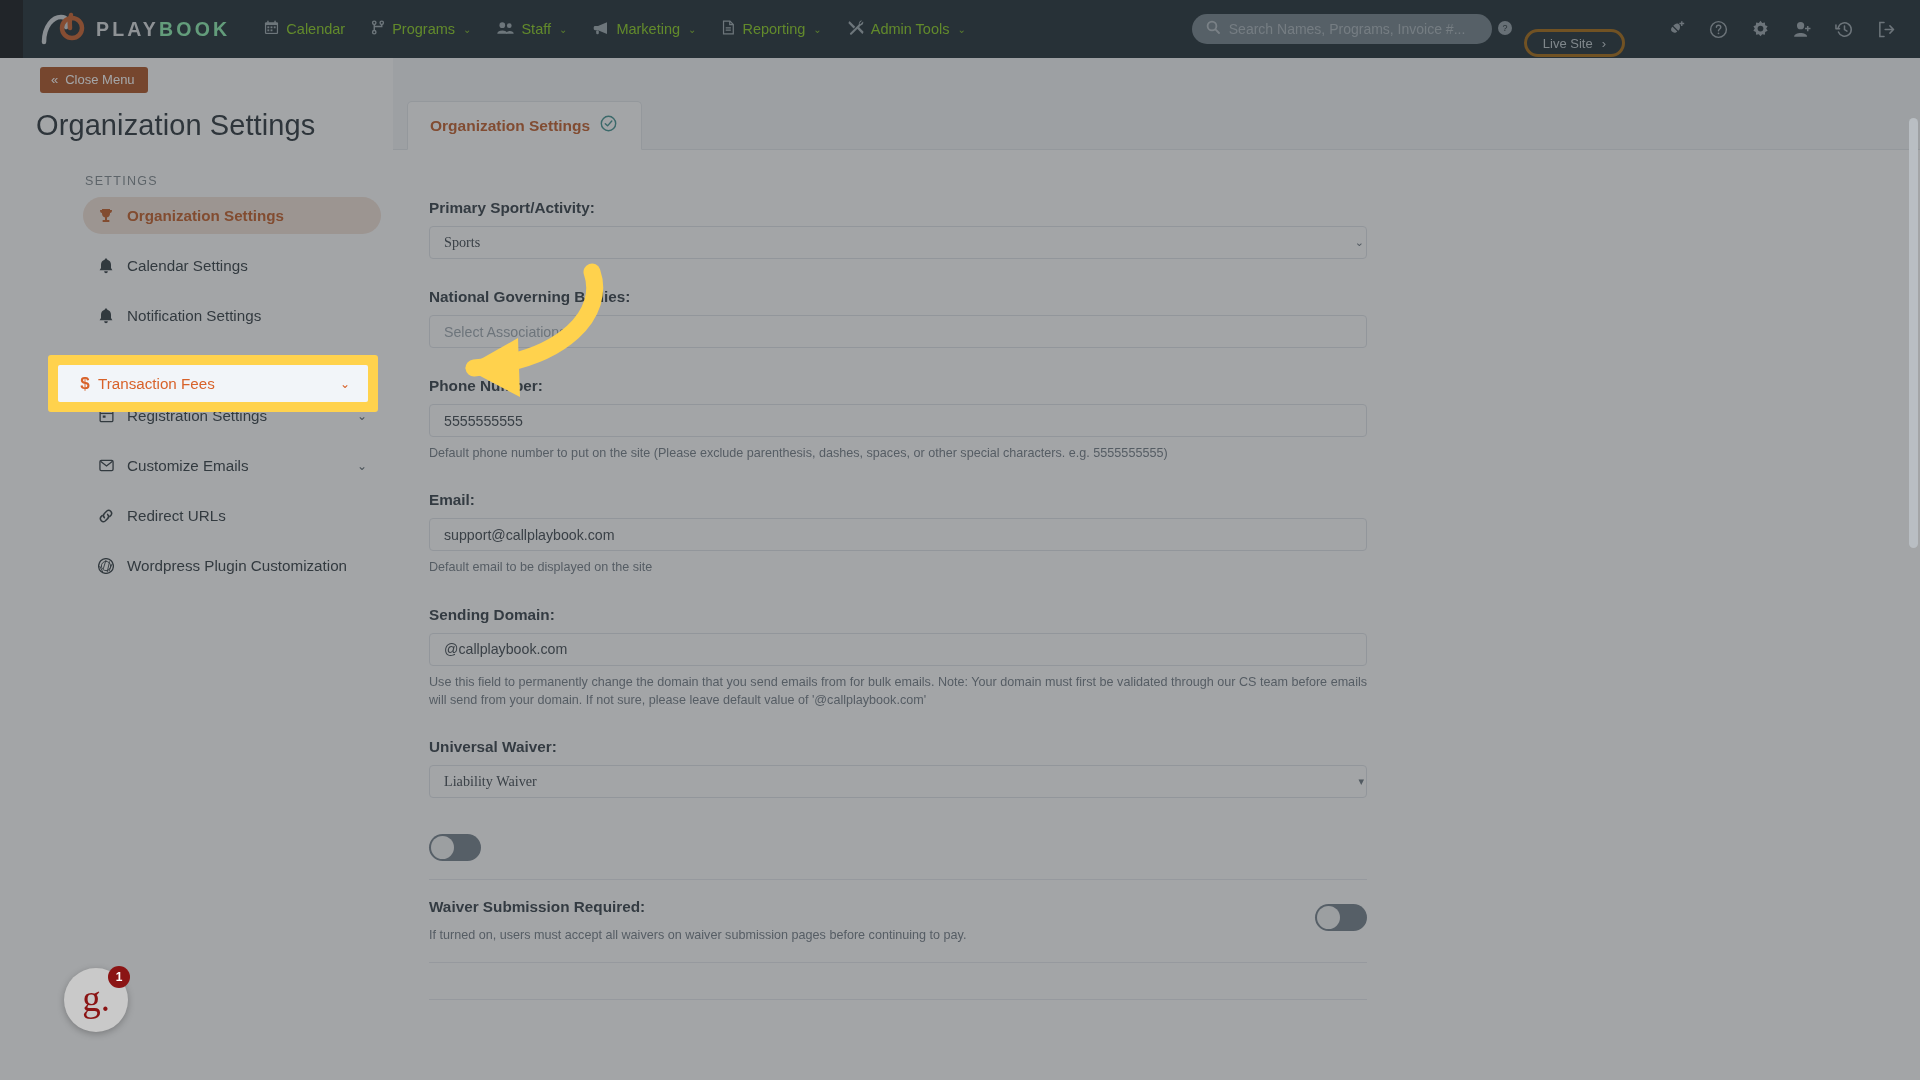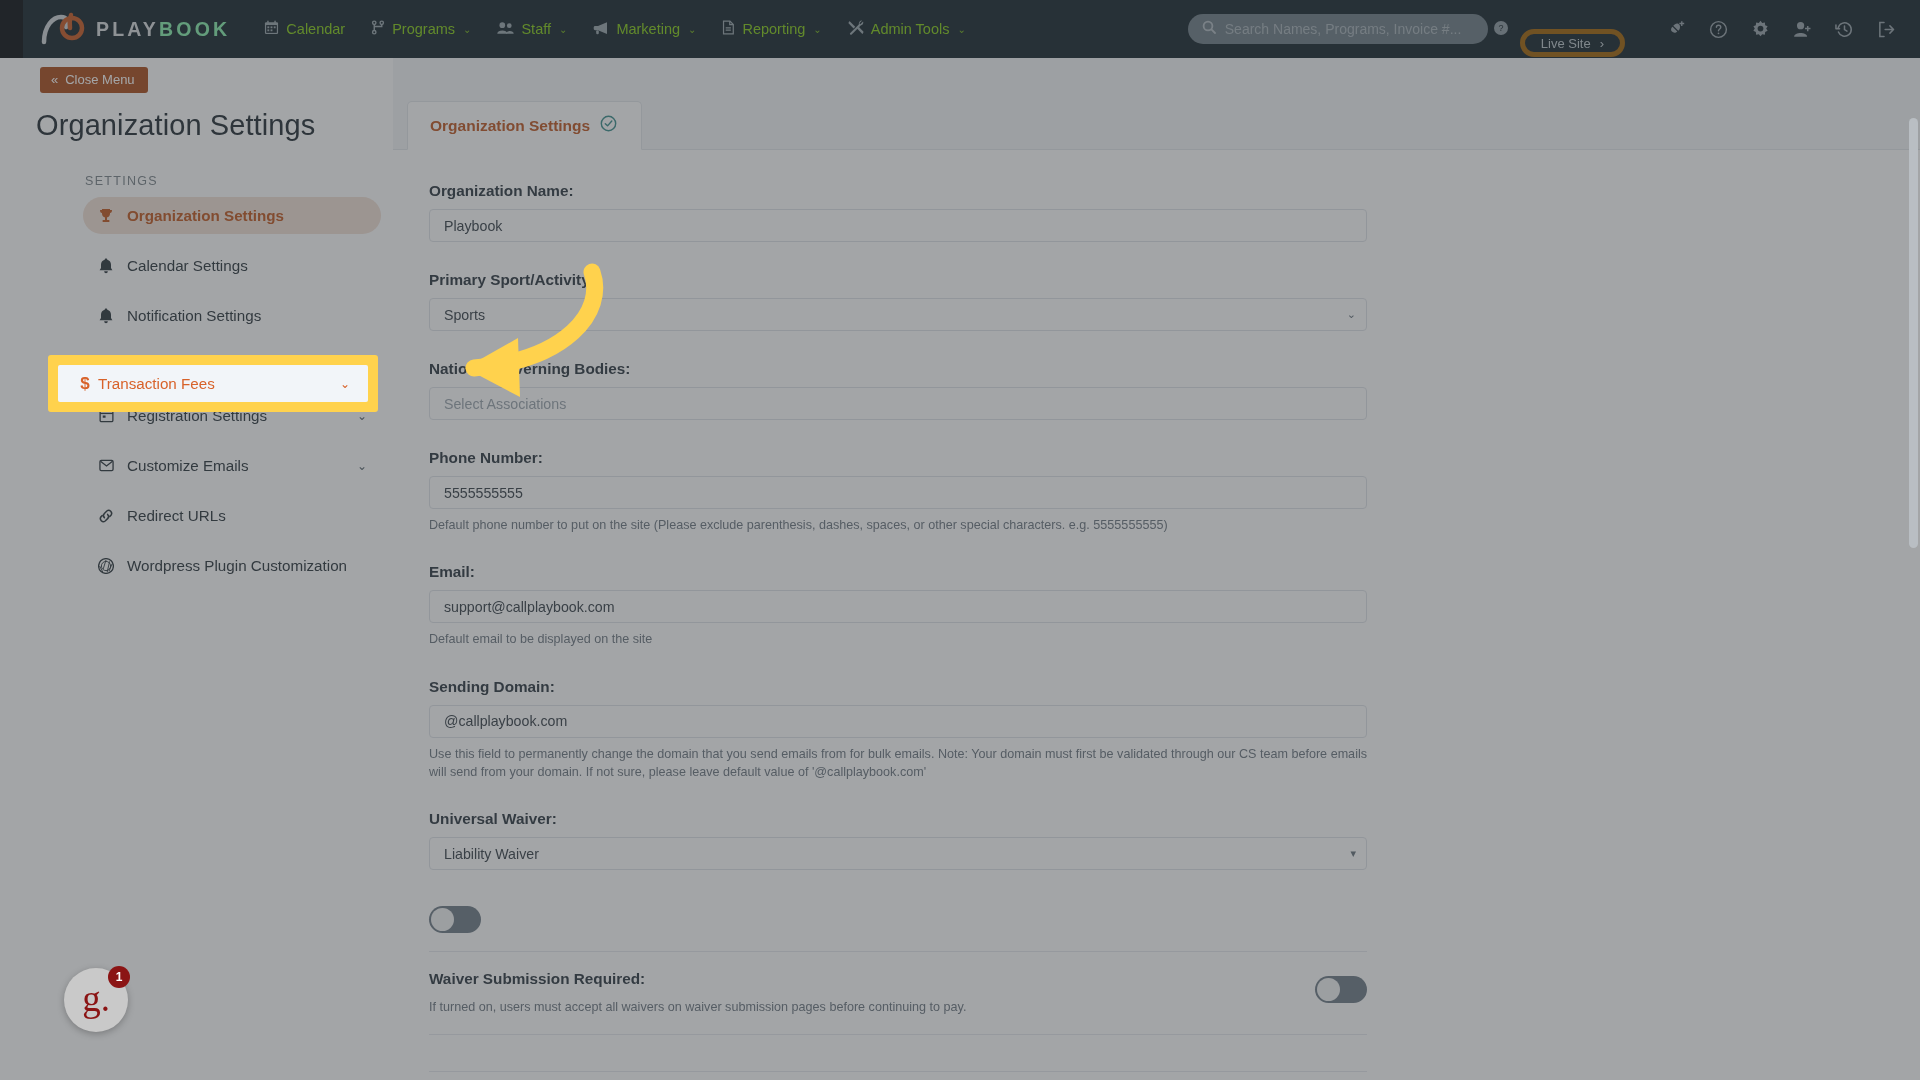--- a/index.html
+++ b/index.html
@@ -46,21 +46,21 @@
   }
   .searchbox input {
     border: 0; background: transparent; outline: none;
     color: #000000; font-size: 14px; width: 100%;
     font-family: Liberation Sans, sans-serif;
   }
   .searchbox input::placeholder { color: #a8b3ba; }
   .help-dot { color: #8e9ba2; font-size: 13px; margin-right: 12px; cursor: pointer; }
   .live-site {
     display: flex; align-items: center; gap: 9px;
-    border: 5px solid #a16207; color: #bcc6cb; border-radius: 16px;
+    border: 3px solid #a16207; color: #bcc6cb; border-radius: 16px;
     height: 28px; padding: 0 16px; font-size: 13px; cursor: pointer;
     margin-right: 42px; white-space: nowrap; margin-top: 28px;
   }
   .nav-icons { display: flex; align-items: center; gap: 23px; color: #97a3aa; margin-right: 10px; }
   .nav-icons > span { cursor: pointer; display: flex; }
 
   
   .sidebar {
     position: absolute; top: 58px; left: 23px; width: 370px; bottom: 0;
     background: #fff;
@@ -124,21 +124,21 @@
   }
   .form { padding: 0 36px 0 36px; max-width: 1470px; }
   .field { margin-bottom: 12px; }
   .flabel { font-size: 15.3px; color: #2d3740; font-weight: 700; margin-bottom: 9px; display: block; }
   .fctl {
     width: 938px; height: 33px; border: 1px solid #dfe3e8; border-radius: 4px;
     background: #fff; display: flex; align-items: center; padding: 0 14px;
     font-size: 14.2px; color: #384149;
   }
   .fctl.placeholder { color: #9aa4ad; }
-  .fctl.select { padding-right: 10px; }
+  .fctl.select { padding-right: 2px; font-family: Liberation Serif, serif; }
   .fctl .sel-caret { margin-left: auto; font-size: 11px; color: #67727b; }
   .help { font-size: 12.6px; color: #6d7781; margin-top: 7px; line-height: 1.45; max-width: 940px; }
   .gap { height: 17px; }
 
   .togglerow {
     display: flex; align-items: flex-start; justify-content: space-between;
     width: 938px; padding: 18px 0 18px 0; border-bottom: 1px solid #e6e9ee;
   }
   .togglerow .tr-text .flabel { margin-bottom: 10px; }
   .switch {
@@ -450,24 +450,20 @@
                 <circle cx="9" cy="9" r="7.6"></circle>
                 <path d="M5.6 9.2 L8 11.5 L12.5 6.4" stroke-linecap="round" stroke-linejoin="round"></path>
               </svg>
           </span>
         </div>
       </div>
 
       <div class="card">
         <div class="form">
 
-          <div class="field">
-            <span class="flabel">Organization Name:</span>
-            <div class="fctl">Playbook</div>
-          </div>
           <div class="gap"></div>
 
           <div class="field">
             <span class="flabel">Primary Sport/Activity:</span>
             <div class="fctl select">
               <span>Sports</span>
               <span class="sel-caret">⌄</span>
             </div>
           </div>
           <div class="gap"></div>

